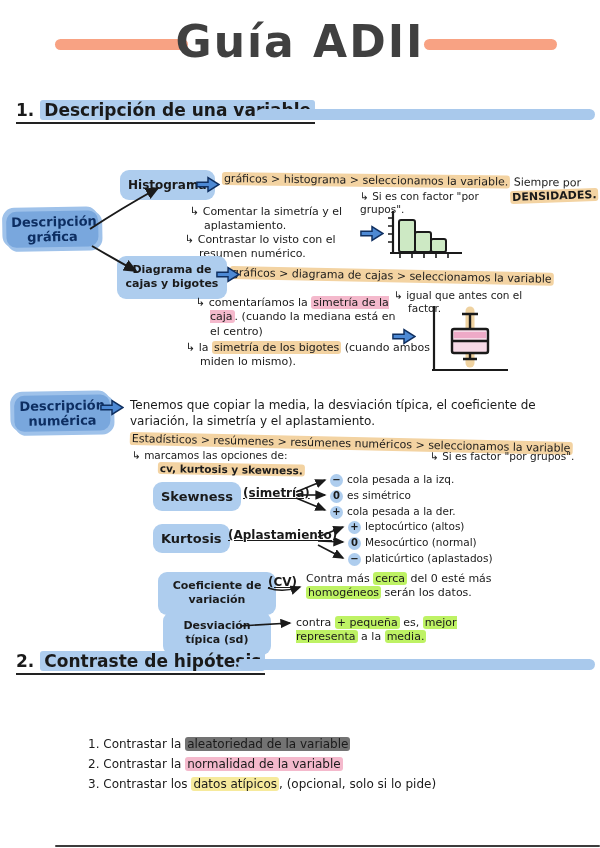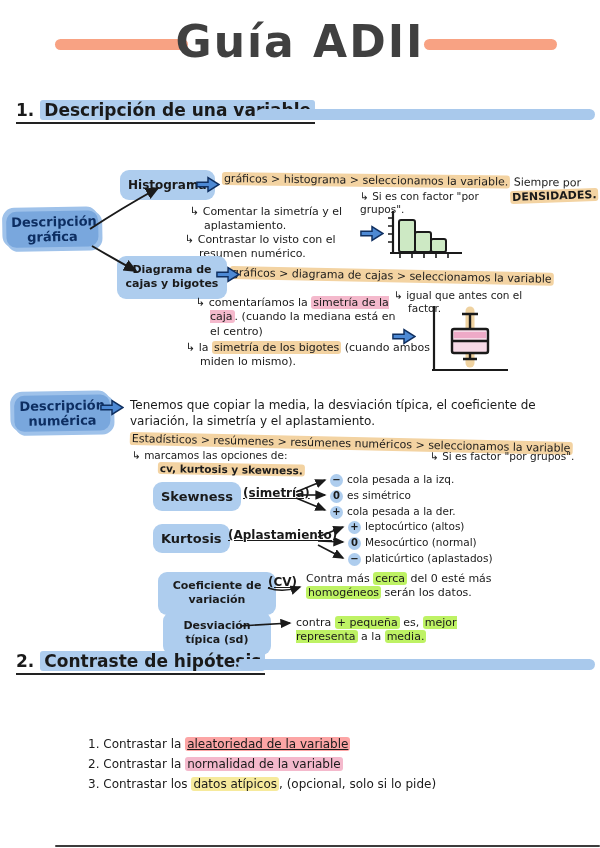--- a/index.html
+++ b/index.html
@@ -11,21 +11,21 @@
   .strip{background:#a9c9ec;border-radius:6px;height:11px;}
   .heading{display:inline-flex;align-items:baseline;gap:6px;border-bottom:2.5px solid #222;
            padding-bottom:2px;font-size:17px;font-weight:700;}
   .heading .hl{background:#aecdee;border-radius:3px;padding:0 4px;}
   .pill{background:#aecdee;border-radius:9px;padding:7px 8px;font-weight:700;display:inline-block;}
   .node{background:#79a7dd;color:#0d2e62;font-weight:700;text-align:center;border-radius:10px;
         padding:3px 5px;box-shadow:2px 2px 0 2px #9fc2ea,-2px -2px 0 2px #9fc2ea;transform:rotate(-1deg);}
   .hl-tan{background:#f3d3a2;border-radius:3px;padding:0 2px;}
   .hl-blue{background:#bef264;border-radius:3px;padding:0 2px;}
   .hl-pink{background:#f4b9cc;border-radius:3px;padding:0 2px;}
-  .hl-green{background:#fca5a5;border-radius:3px;padding:0 2px;text-decoration:underline;}
+  .hl-green{background:#737373;border-radius:3px;padding:0 2px;}
   .hl-yellow{background:#f6ea9c;border-radius:3px;padding:0 2px;}
   .hang{padding-left:14px;text-indent:-14px;}
   .s10{font-size:10.5px;line-height:1.25;}
   .s11{font-size:11px;line-height:1.3;}
   .s12{font-size:12px;line-height:1.35;}
   .s13{font-size:13px;}
   .sign{display:inline-flex;width:13px;height:13px;background:#aecdee;border-radius:50%;
         align-items:center;justify-content:center;font-size:10px;font-weight:700;margin-right:4px;
         vertical-align:middle;}
   .barrow{position:absolute;}

